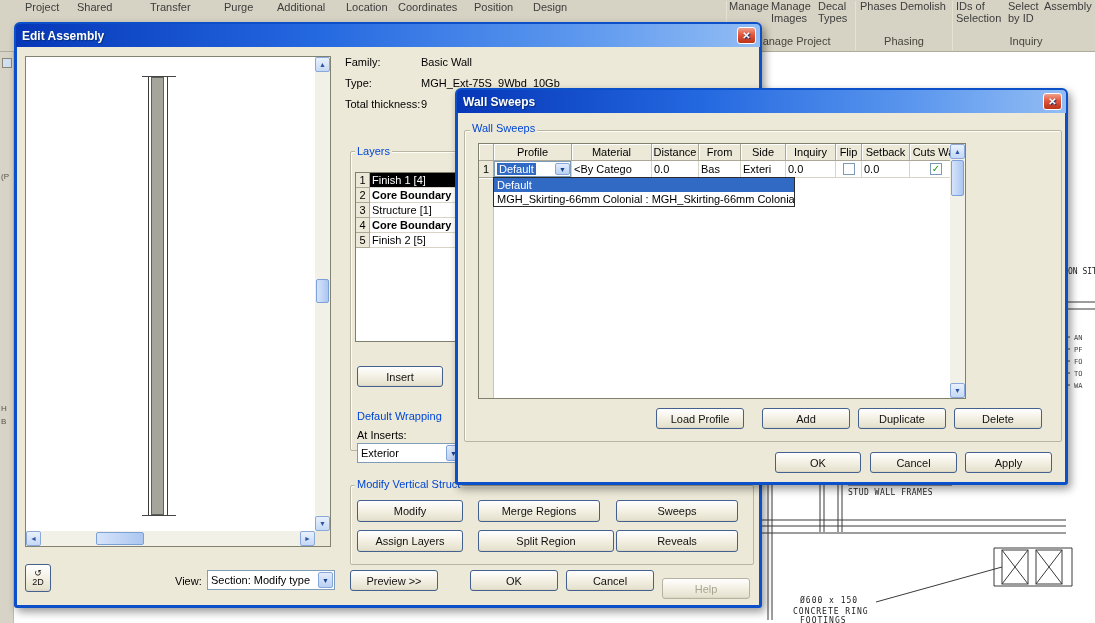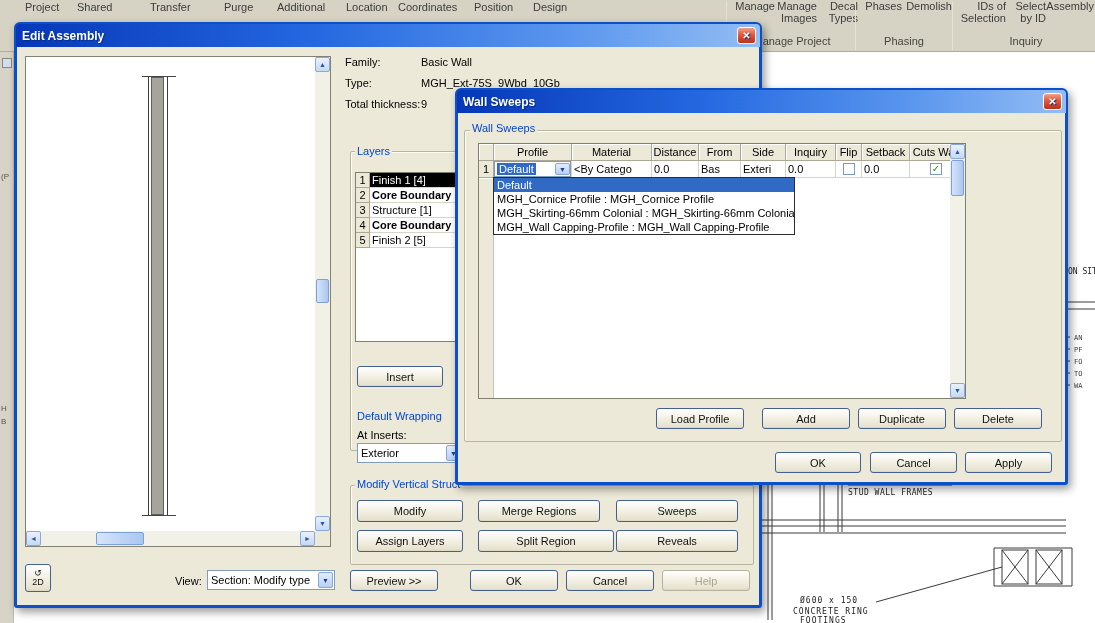--- a/index.html
+++ b/index.html
@@ -2,21 +2,21 @@
 <html><head>
 <meta charset="utf-8">
 <style>
   * { margin:0; padding:0; box-sizing:border-box; }
   body { font-family:"Liberation Sans", sans-serif; background:#fff; }
   .screen { position:relative; width:1095px; height:623px; overflow:hidden; background:#fff; }
 
   
   .ribbon { position:absolute; left:0; top:0; width:100%; height:52px; background:#d7d3c4; border-bottom:1px solid #b0ac9c; z-index:2; }
   .rb-item { position:absolute; top:1px; font-size:11px; color:#3c3c3c; white-space:nowrap; }
-  .rb-2l { position:absolute; top:0; font-size:11px; line-height:12px; color:#3c3c3c; text-align:right; }
+  .rb-2l { position:absolute; top:0; font-size:11px; line-height:12px; color:#3c3c3c; text-align:left; }
   .rb-2l span { display:block; }
   .rb-panel { position:absolute; top:35px; font-size:11px; color:#46463c; text-align:center; }
   .rb-sep { position:absolute; top:1px; width:1px; height:49px; background:#b4b09f; border-right:1px solid #e6e2d2; }
 
   .leftstrip { position:absolute; left:0; top:52px; width:14px; height:571px; background:#d7d3c6; border-right:1px solid #c0bcac; z-index:2; }
   .frag { position:absolute; font-size:8px; color:#55554d; left:1px; }
   .mini-ico { position:absolute; left:2px; width:10px; height:10px; border:1px solid #8b8778; background:#cfe0ee; }
 
   .svgcanvas { position:absolute; left:14px; top:52px; z-index:1; }
 
@@ -29,21 +29,21 @@
     background:linear-gradient(#f0a08c,#e2573b 45%,#bc3318); color:#fff; font-size:10px; font-weight:bold;
     display:flex; align-items:center; justify-content:center; cursor:default; }
   .dlg-body { position:absolute; left:0; top:23px; right:0; bottom:0; }
 
   .lbl  { position:absolute; font-size:11px; color:#000; white-space:nowrap; }
   .blbl { position:absolute; font-size:11px; color:#0046d5; white-space:nowrap; background:#ece9d8; padding:0 2px; z-index:3; }
   .gbox { position:absolute; border:1px solid #b9b5a3; border-radius:2px; box-shadow:inset 1px 1px 0 #fffef5; }
 
   .xp-btn { position:absolute; display:flex; align-items:center; justify-content:center; font-size:11px; color:#111;
     background:linear-gradient(#ffffff,#f3f0e3 50%,#e6e2cf 92%,#d8d4c0); border:1px solid #44608e; border-radius:3px; cursor:default; white-space:nowrap; }
-  .xp-btn.disabled { color:#a9a593; border-color:#b6b2a0; }
+  .xp-btn.disabled { color:#a9a593; border-color:#b6b2a0;margin-top:8px; }
 
   .combo { position:absolute; background:#fff; border:1px solid #7f9db9; font-size:11px; display:flex; align-items:center; padding-left:3px; white-space:nowrap; overflow:hidden; }
   .arrowbtn { position:absolute; right:1px; top:1px; bottom:1px; width:15px; background:linear-gradient(#e3edfc,#b9cff3);
     border:1px solid #85a7dd; border-radius:2px; color:#17408f; font-size:7px; display:flex; align-items:center; justify-content:center; }
 
   .tbl  { position:absolute; background:#fff; border:1px solid #80806e; overflow:hidden; }
   .hrow, .drow { display:flex; }
   .hcell { height:17px; background:#ece9d8; border-right:1px solid #aca899; border-bottom:1px solid #aca899;
     box-shadow:inset 1px 1px 0 #fff; font-size:11px; display:flex; align-items:center; justify-content:center; overflow:hidden; white-space:nowrap; flex:none; }
   .dcell { height:17px; border-right:1px solid #d8d5c8; border-bottom:1px solid #d8d5c8; font-size:11px;
@@ -384,23 +384,21 @@
             </div>
           <div class="sb-thumb" style="left:1px;top:16px;width:13px;height:36px"></div>
           <div class="sb-btn" style="bottom:0;left:0">
               <span>▼</span>
             </div>
         </div>
       </div>
 
       <div class="dd" style="left:35px;top:63px;width:302px">
         <div class="dd-item sel">Default</div>
-        <div class="dd-item">MGH_Cornice Profile : MGH_Cornice Profile</div>
         <div class="dd-item">MGH_Skirting-66mm Colonial : MGH_Skirting-66mm Colonial</div>
-        <div class="dd-item">MGH_Wall Capping-Profile : MGH_Wall Capping-Profile</div>
       </div>
 
       <div class="xp-btn" style="left:198px;top:294px;width:88px;height:21px">
           <span>Load Profile</span>
         </div>
       <div class="xp-btn" style="left:304px;top:294px;width:88px;height:21px">
           <span>Add</span>
         </div>
       <div class="xp-btn" style="left:400px;top:294px;width:88px;height:21px">
           <span>Duplicate</span>

